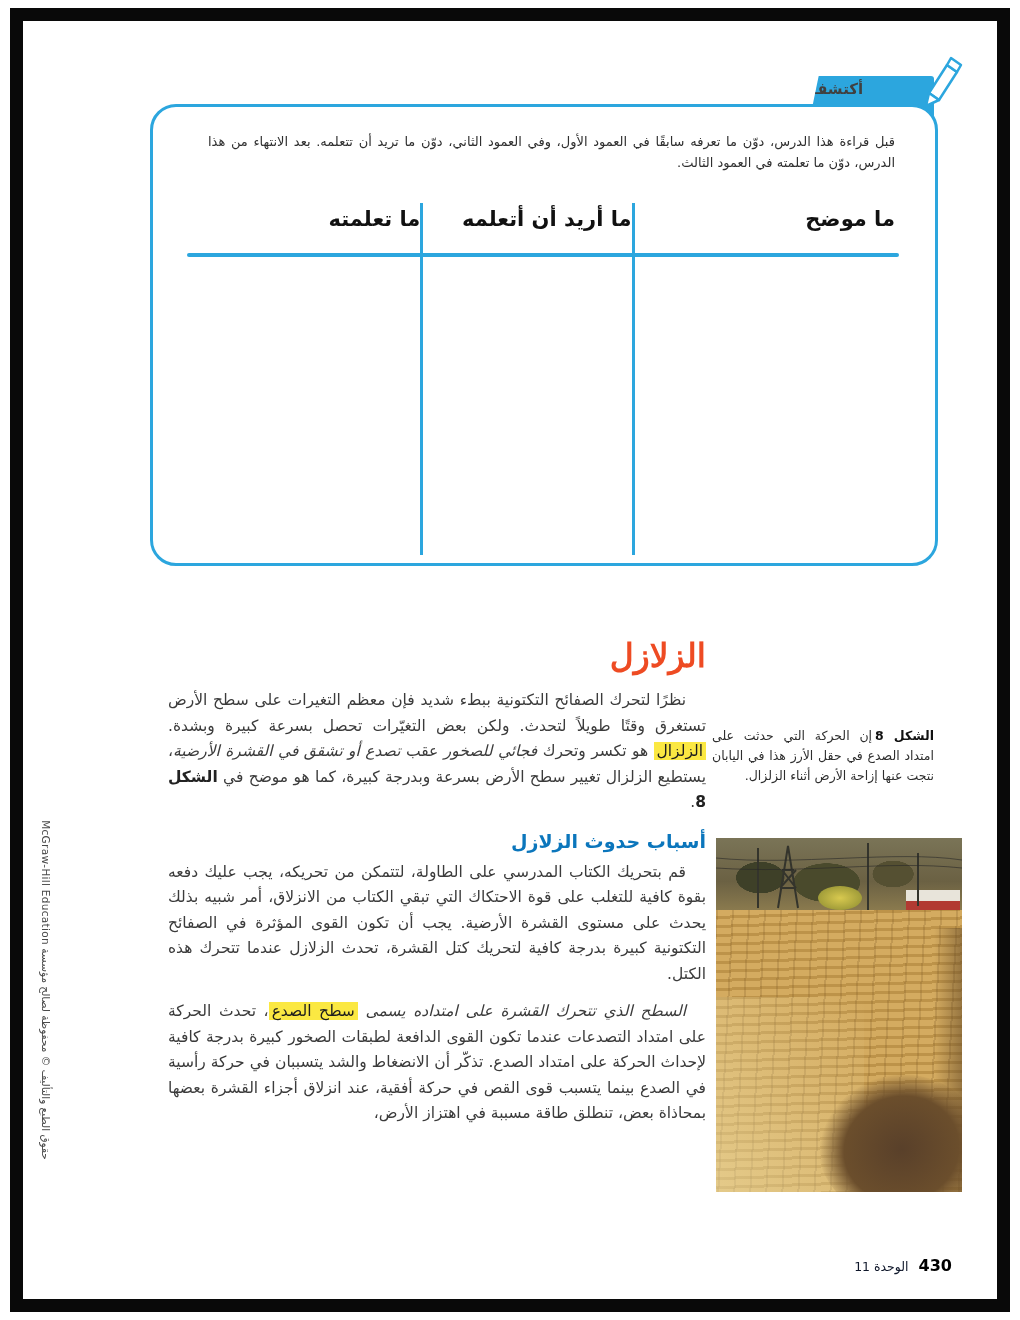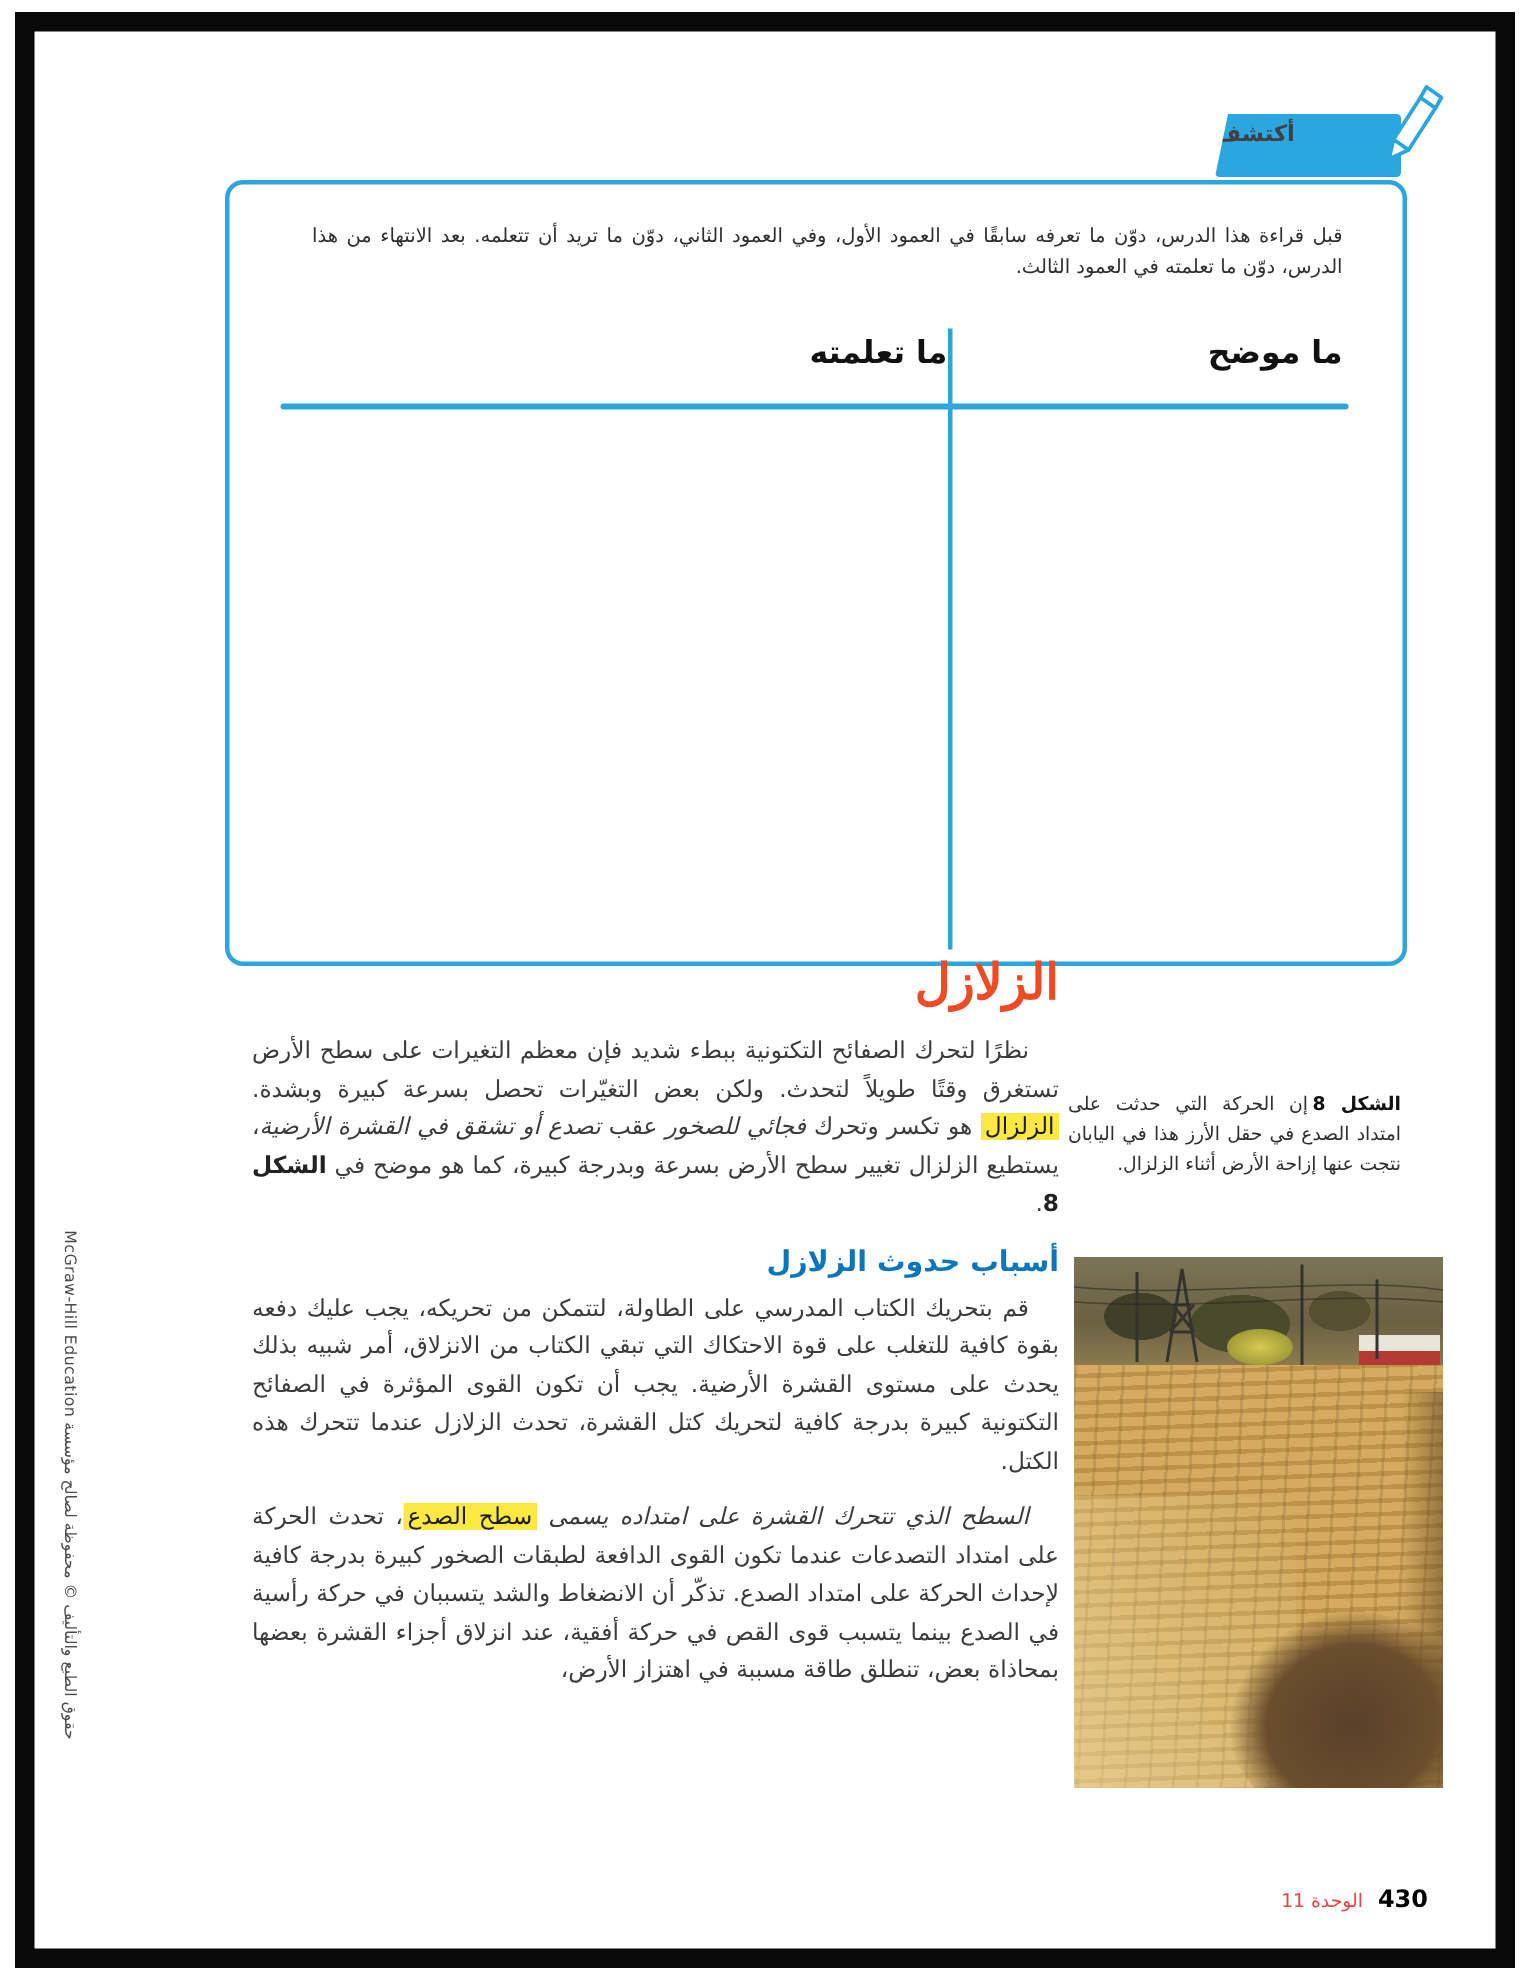--- a/index.html
+++ b/index.html
@@ -22,22 +22,22 @@
   
   .discover-tab{
     position:absolute;left:810px;top:76px;width:124px;height:42px;
     background:var(--blue);color:#404040;font-weight:bold;font-size:15px;
     text-align:left;line-height:26px;border-radius:3px;
     clip-path:polygon(7% 0,100% 0,100% 100%,0 100%);
   }
   .pencil{position:absolute;left:916px;top:52px;width:52px;height:60px;}
   
   .kwl-box{
-    position:absolute;left:150px;top:104px;width:788px;height:524px;
-    border:3.5px solid var(--blue);border-radius:12px;background:#fff;margin-top:16px;
+    position:absolute;left:150px;top:104px;width:788px;height:462px;
+    border:3.5px solid var(--blue);border-radius:26px;background:#fff;
   }
   .kwl-instructions{
     margin:24px 40px 0 55px;font-size:13px;line-height:21px;color:#2f2f2f;
     text-align:justify;direction:rtl;
   }
   .kwl-cols{
     position:absolute;top:96px;bottom:8px;left:38px;right:40px;
     display:flex;direction:rtl;
   }
   .kwl-hline{
@@ -122,21 +122,21 @@
     position:absolute;left:-132px;top:982px;width:352px;height:16px;
     transform:rotate(90deg);transform-origin:center;
     direction:rtl;text-align:center;font-size:10.5px;color:#4a4a4a;
     white-space:nowrap;letter-spacing:.3px;
   }
   .footer{
     position:absolute;right:68px;top:1256px;direction:rtl;
     display:flex;align-items:baseline;gap:10px;
   }
   .pgnum{font-weight:bold;font-size:16px;color:#000;}
-  .unit{font-size:12.5px;color:#ef4444;}
+  .unit{font-size:12.5px;color:#0f172a;}
 </style>
 </head>
 <body>
 
 <div class="frame"></div>
 
 <div class="discover-tab">
   <span>أكتشف</span>
 </div>
 <svg class="pencil" viewBox="0 0 52 60">
@@ -146,20 +146,23 @@
     <path d="M31 13 L35 6 L45 13 L41 20 Z"></path>
   </g>
 </svg>
 
 <div class="kwl-box">
   <p class="kwl-instructions">قبل قراءة هذا الدرس، دوّن ما تعرفه سابقًا في العمود الأول، وفي العمود الثاني، دوّن ما تريد أن تتعلمه. بعد الانتهاء من هذا الدرس، دوّن ما تعلمته في العمود الثالث.</p>
   <div class="kwl-cols">
     <div class="kwl-hline"></div>
     <div class="kwl-col col-know">
       <div class="kwl-hdr">ما موضح</div>
+    </div>
+    <div class="kwl-col col-want">
+      <div class="kwl-hdr">ما أريد أن أتعلمه</div>
     </div>
     <div class="kwl-col col-learned">
       <div class="kwl-hdr">ما تعلمته</div>
     </div>
   </div>
 </div>
 
 <div class="article">
   <h1 class="title">الزلازل</h1>
 

